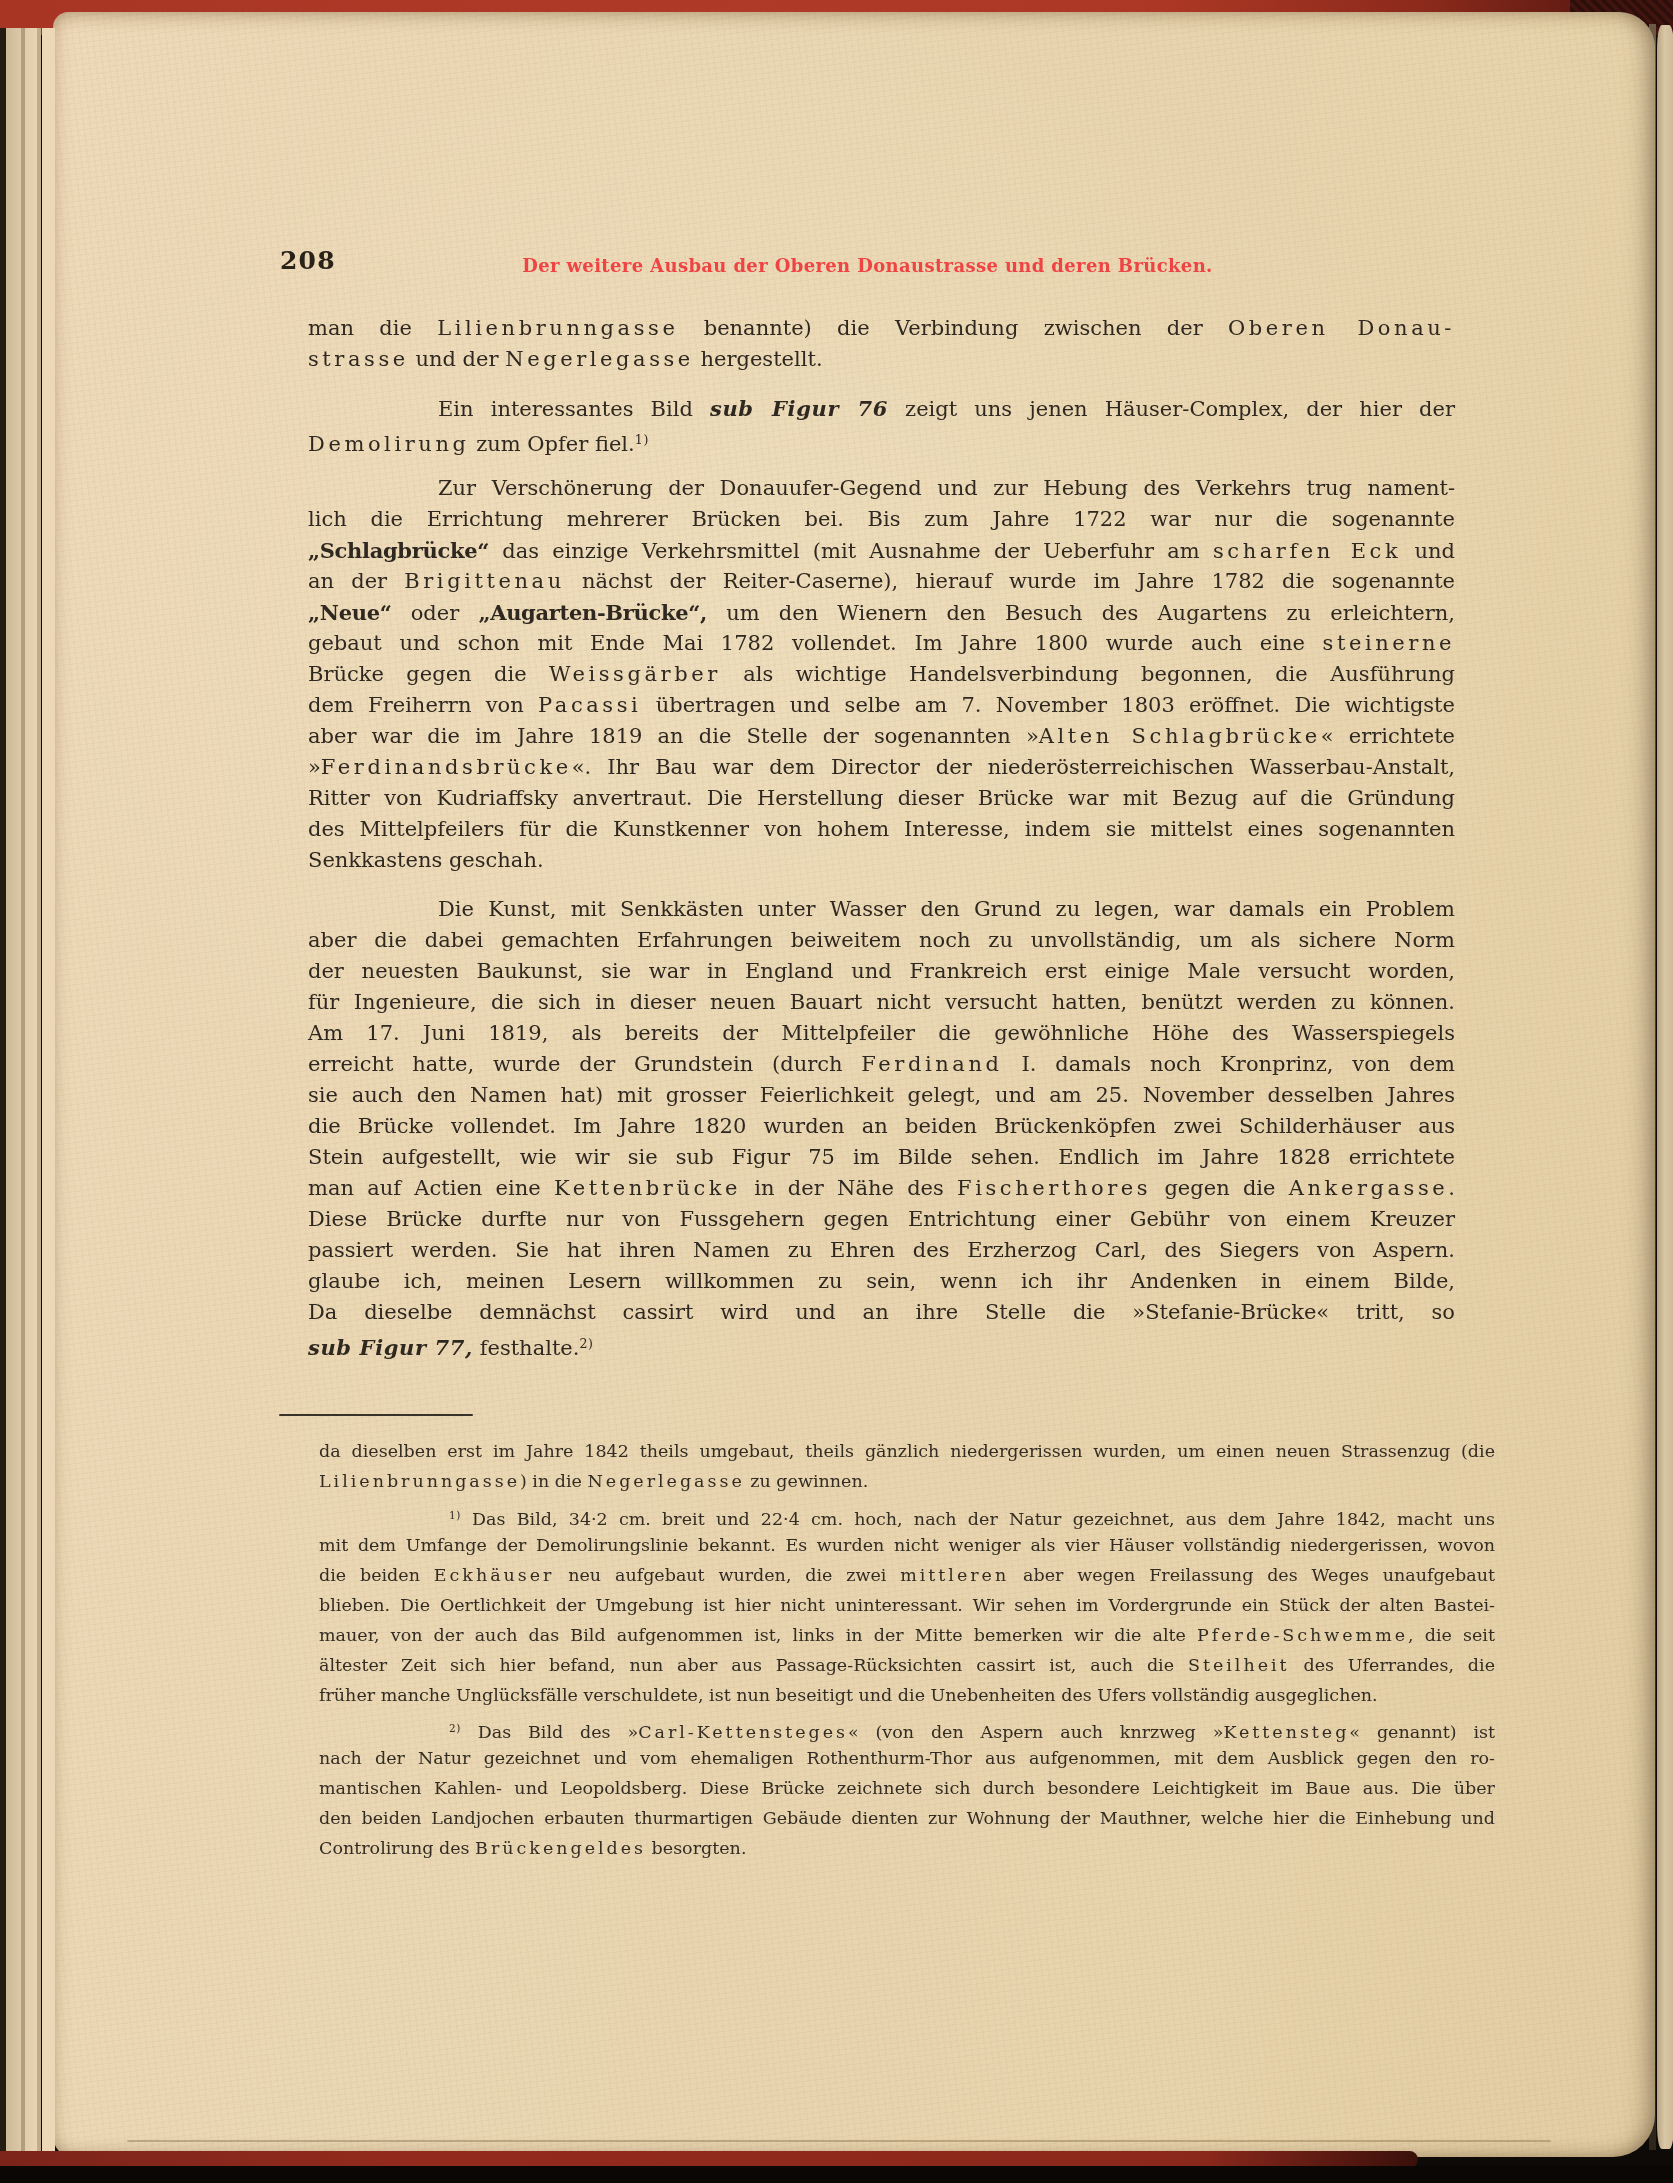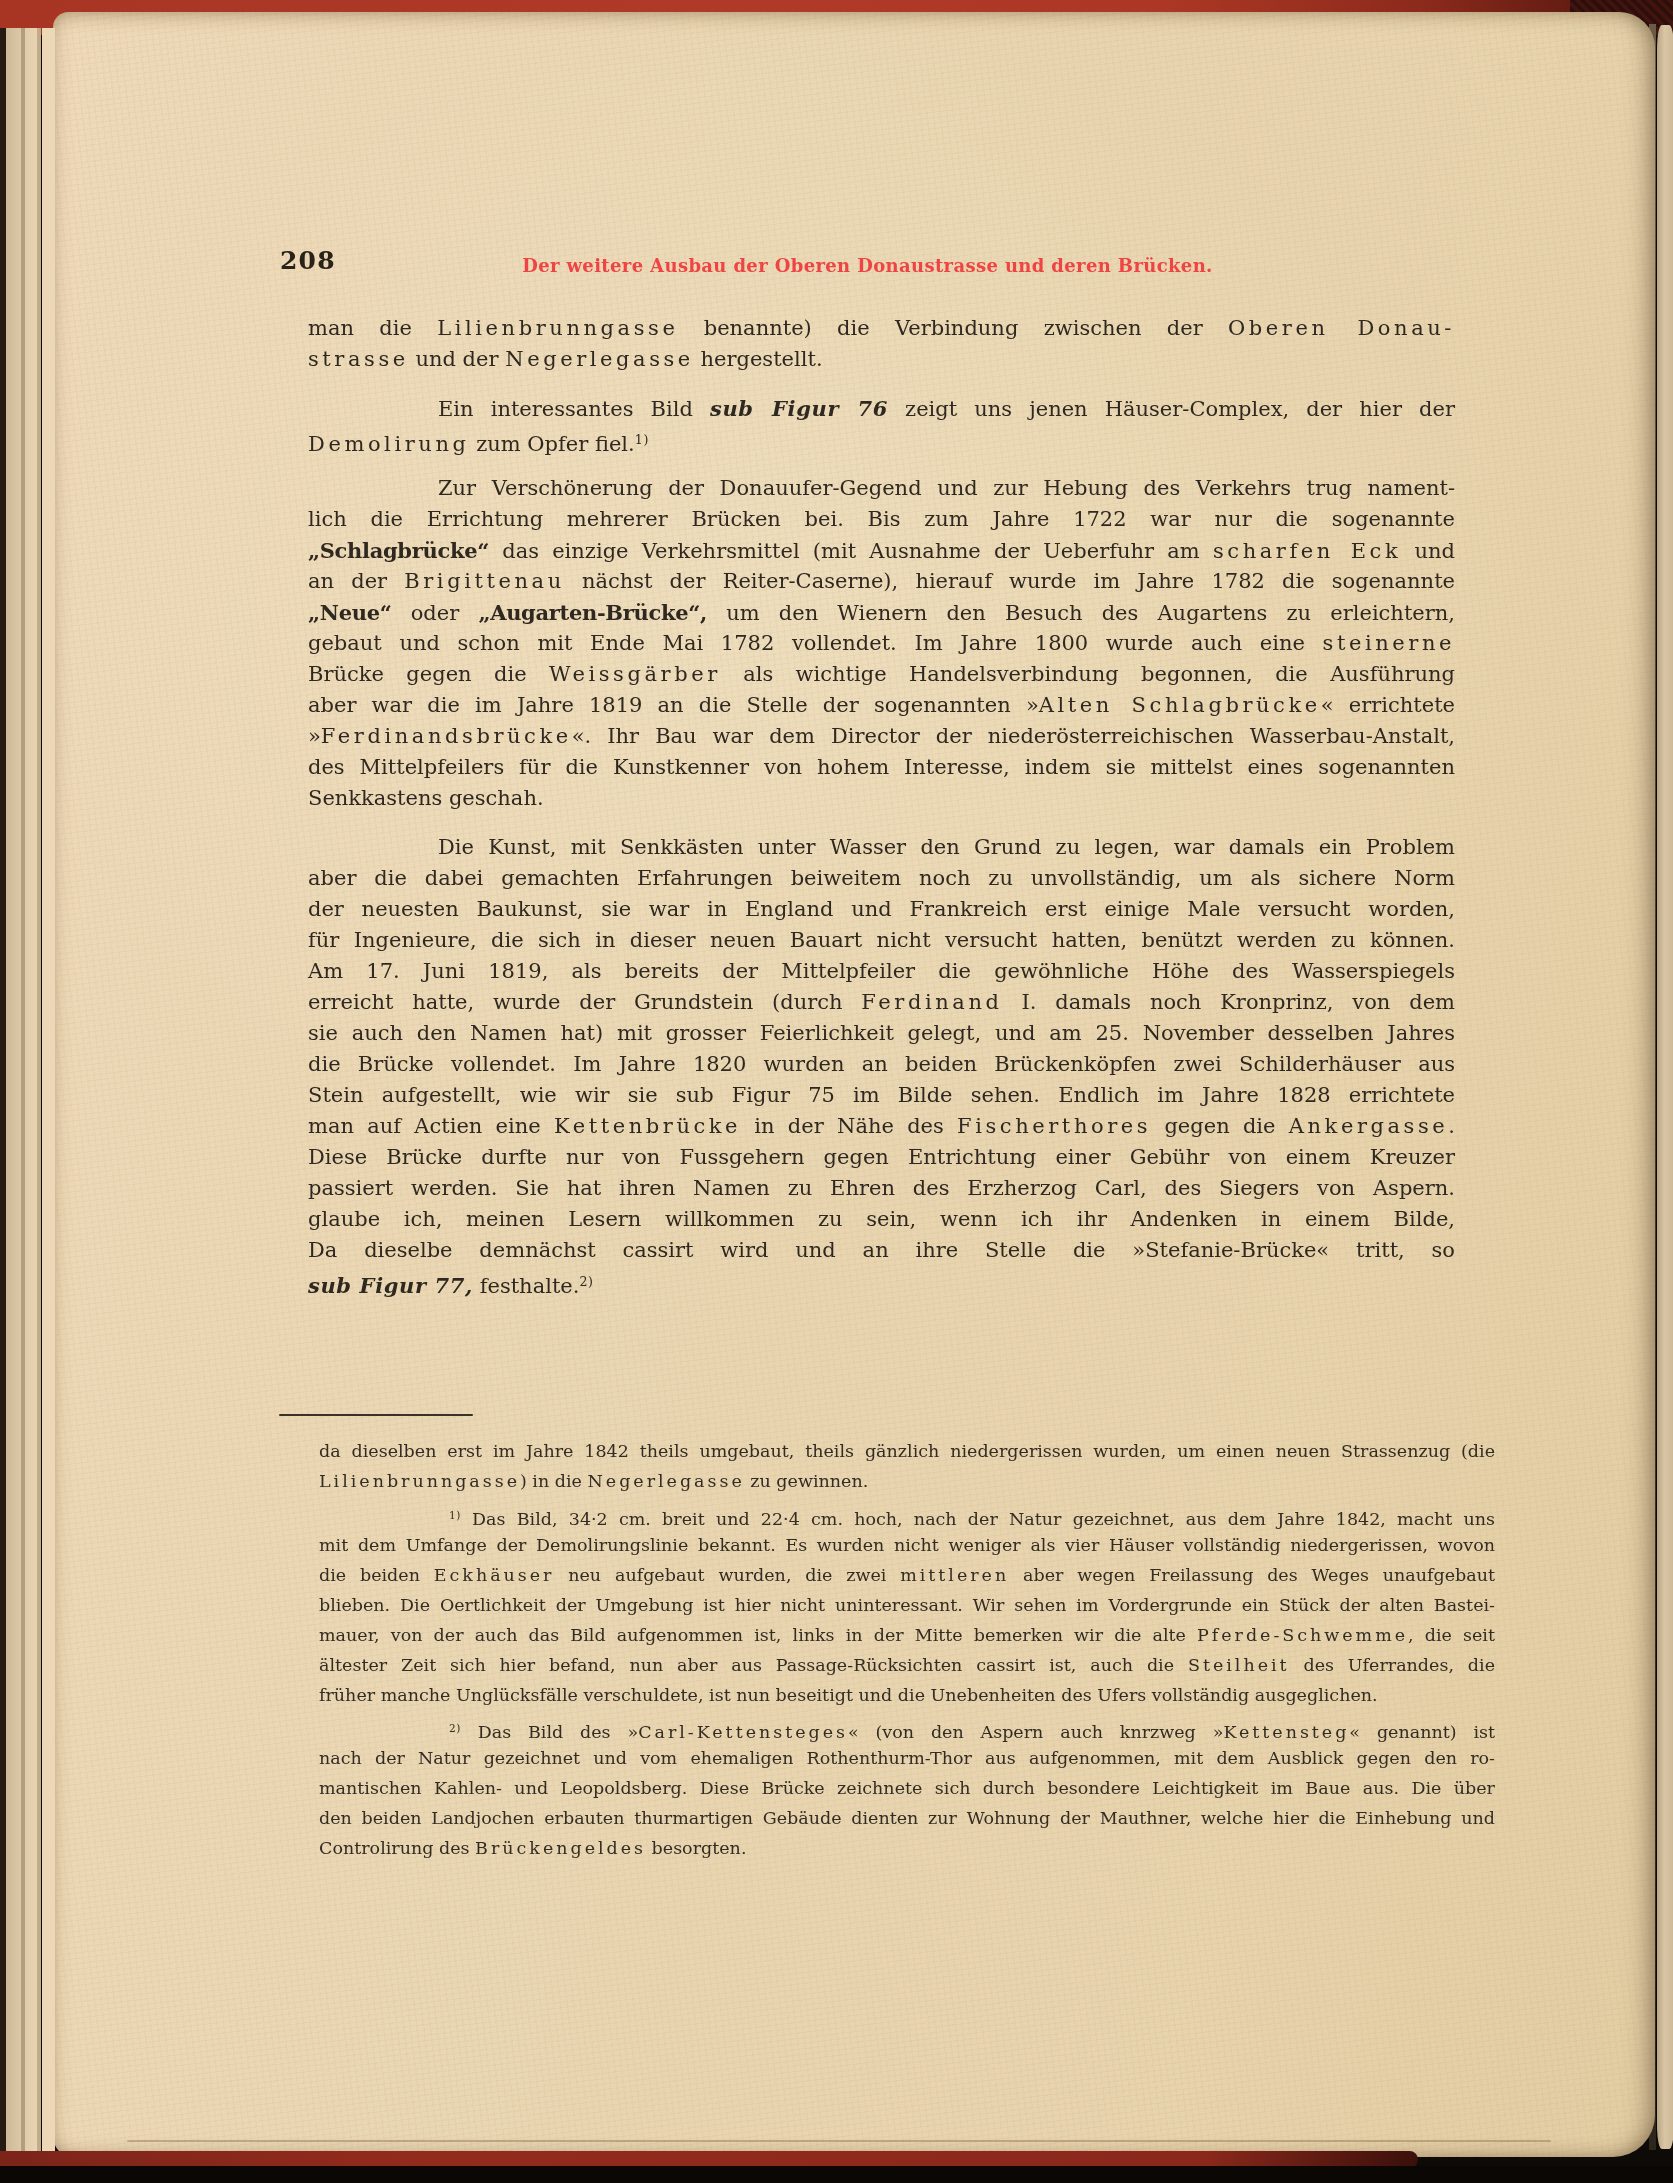--- a/index.html
+++ b/index.html
@@ -140,22 +140,24 @@
       <div class="line last"><span class="r-sp">Demolirung</span><span> zum Opfer fiel.</span><span class="r-sup">1)</span></div>
     </div>
     <div class="para">
       <div class="line indent"><span>Zur Verschönerung der Donauufer-Gegend und zur Hebung des Verkehrs trug nament-</span></div>
       <div class="line"><span>lich die Errichtung mehrerer Brücken bei. Bis zum Jahre 1722 war nur die sogenannte</span></div>
       <div class="line"><span class="r-fr">„Schlagbrücke“</span><span> das einzige Verkehrsmittel (mit Ausnahme der Ueberfuhr am </span><span class="r-sp">scharfen Eck</span><span> und</span></div>
       <div class="line"><span>an der </span><span class="r-sp">Brigittenau</span><span> nächst der Reiter-Caserne), hierauf wurde im Jahre 1782 die sogenannte</span></div>
       <div class="line"><span class="r-fr">„Neue“</span><span> oder </span><span class="r-fr">„Augarten-Brücke“,</span><span> um den Wienern den Besuch des Augartens zu erleichtern,</span></div>
       <div class="line"><span>gebaut und schon mit Ende Mai 1782 vollendet.  Im Jahre 1800 wurde auch eine </span><span class="r-sp">steinerne</span></div>
       <div class="line"><span>Brücke gegen die </span><span class="r-sp">Weissgärber</span><span> als wichtige Handelsverbindung begonnen, die Ausführung</span></div>
+      <div class="line"><span>dem Freiherrn von </span><span class="r-sp">Pacassi</span><span> übertragen und selbe am 7. November 1803 eröffnet. Die wichtigste</span></div>
       <div class="line"><span>aber war die im Jahre 1819 an die Stelle der sogenannten »</span><span class="r-sp">Alten Schlagbrücke</span><span>« errichtete</span></div>
       <div class="line"><span>»</span><span class="r-sp">Ferdinandsbrücke</span><span>«. Ihr Bau war dem Director der niederösterreichischen Wasserbau-Anstalt,</span></div>
+      <div class="line"><span>Ritter von Kudriaffsky anvertraut. Die Herstellung dieser Brücke war mit Bezug auf die Gründung</span></div>
       <div class="line"><span>des Mittelpfeilers für die Kunstkenner von hohem Interesse, indem sie mittelst eines sogenannten</span></div>
       <div class="line last"><span>Senkkastens geschah.</span></div>
     </div>
     <div class="para">
       <div class="line indent"><span>Die Kunst, mit Senkkästen unter Wasser den Grund zu legen, war damals ein Problem</span></div>
       <div class="line"><span>aber die dabei gemachten Erfahrungen beiweitem noch zu unvollständig, um als sichere Norm</span></div>
       <div class="line"><span>der neuesten Baukunst, sie war in England und Frankreich erst einige Male versucht worden,</span></div>
       <div class="line"><span>für Ingenieure, die sich in dieser neuen Bauart nicht versucht hatten, benützt werden zu können.</span></div>
       <div class="line"><span>Am 17. Juni 1819, als bereits der Mittelpfeiler die gewöhnliche Höhe des Wasserspiegels</span></div>
       <div class="line"><span>erreicht hatte, wurde der Grundstein (durch </span><span class="r-sp">Ferdinand</span><span> I. damals noch Kronprinz, von dem</span></div>

